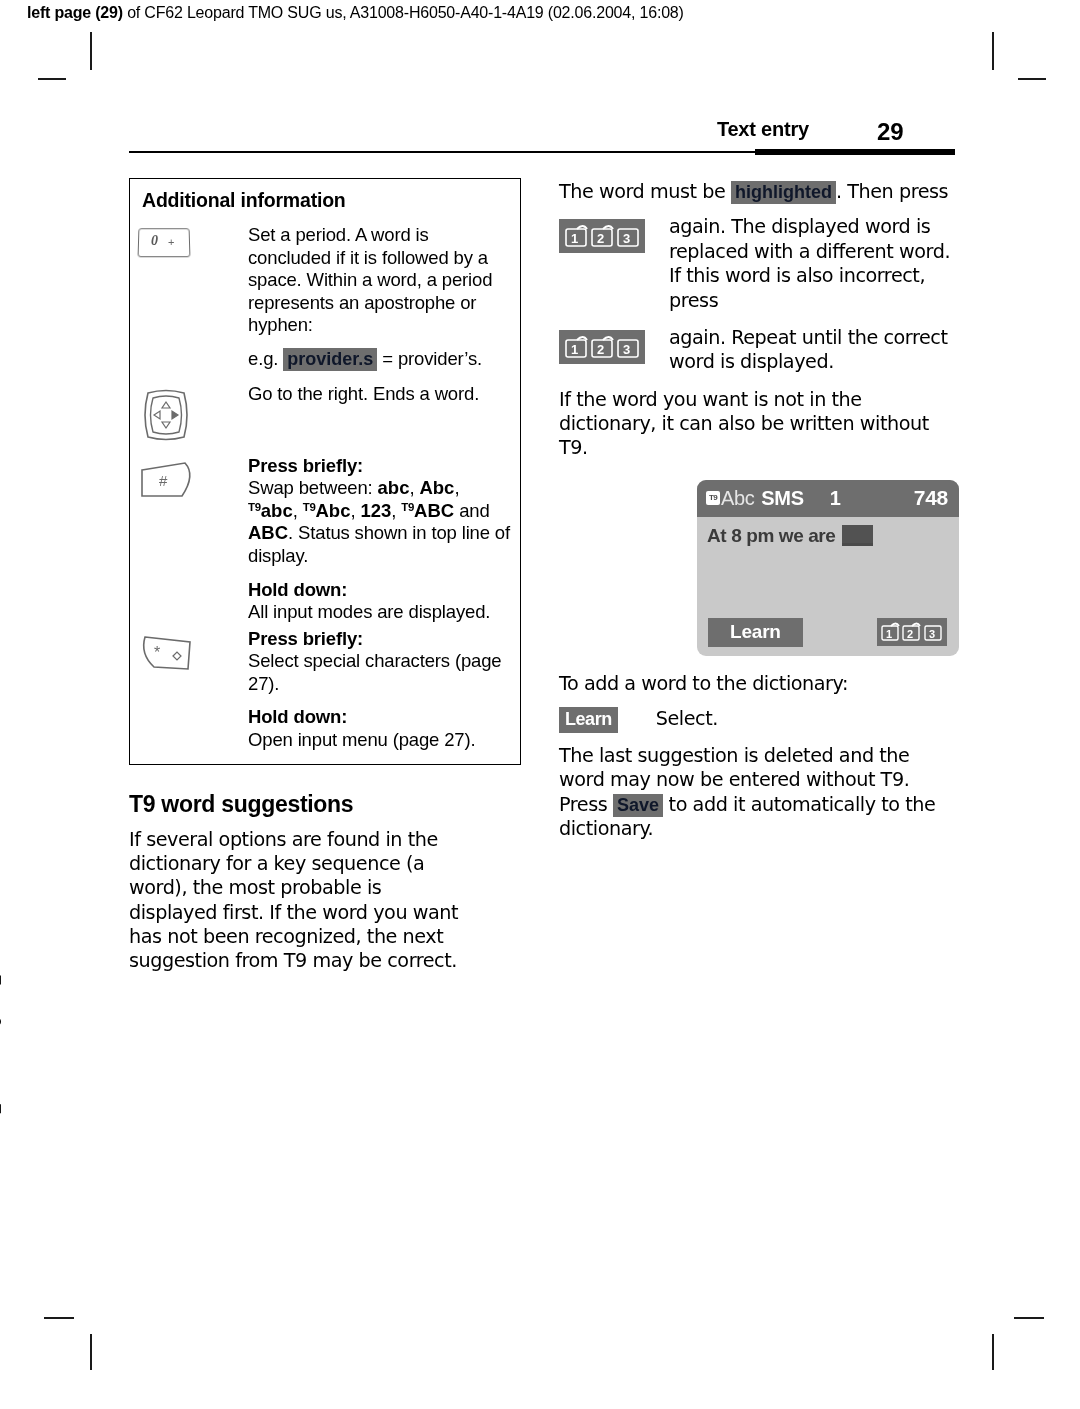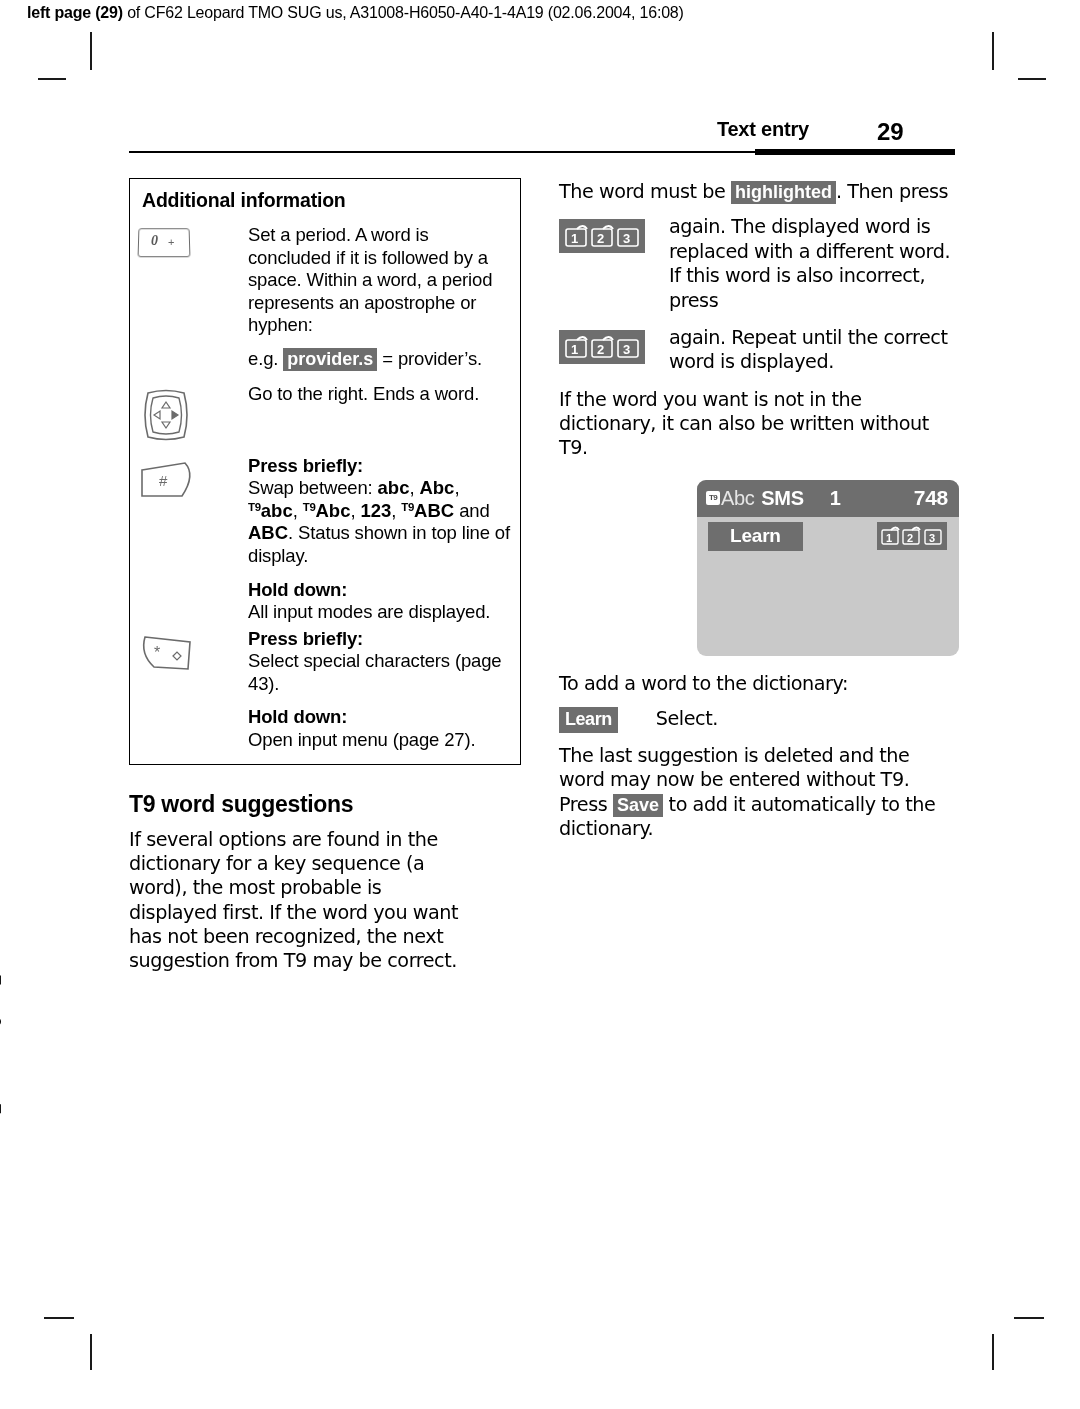--- a/index.html
+++ b/index.html
@@ -138,21 +138,21 @@
     font-family: "Liberation Sans", sans-serif;
     font-size: 23px;
     font-weight: bold;
     letter-spacing: -0.3px;
     margin: 26px 0 10px 0;
   }
 
   
   .hl {
     background: #6e6e6e;
-    color: #ffffff;
+    color: #0f172a;
     font-family: "Liberation Sans", sans-serif;
     font-weight: bold;
     font-size: 18px;
     letter-spacing: 0px;
     padding: 1px 4px 2px 4px;
     white-space: nowrap;
   }
 
   
   .mode {
@@ -382,21 +382,21 @@
         <svg class="key-star" viewBox="0 0 62 42">
           <path d="M7 5 L52 10 L50 37 L16 35 Q2 22 7 5 Z" fill="none" stroke="#6b6b6b" stroke-width="1.6"></path>
           <text x="16" y="26" font-family="Liberation Sans, sans-serif" font-size="16" fill="#6b6b6b">*</text>
           <path d="M35 24 L39 20 L43 24 L39 28 Z" fill="none" stroke="#6b6b6b" stroke-width="1.2"></path>
         </svg>
       </div>
       <div class="textcell">
         <p style="margin-bottom:0;">
           <span class="lbl">Press briefly:</span>
         </p>
-        <p>Select special characters (page 43).</p>
+        <p>Select special characters (page 27).</p>
         <p style="margin-bottom:0;">
           <span class="lbl">Hold down:</span>
         </p>
         <p>Open input menu (page 27).</p>
       </div>
     </div>
   </div>
 
   <h2 class="section">T9 word suggestions</h2>
   <div class="body-text">
@@ -462,20 +462,26 @@
   </div>
 
   <div style="display:flex; justify-content:flex-end;">
     <div class="phone">
       <div class="phone-status">
         <span class="t9badge">T9</span>
         <span class="st-abc">Abc</span>
         <span class="st-sms">SMS</span>
         <span class="st-cnt">1</span>
         <span class="st-num">748</span>
+      </div>
+      <div class="phone-body">
+        <div class="phone-line">
+          <span>At 8 pm we are</span>
+          <span class="cursor-block"></span>
+        </div>
       </div>
       <div class="phone-foot">
         <span class="softkey-learn">Learn</span>
         <span class="spacer"></span>
         <span class="key123">
           <svg width="62" height="22" viewBox="0 0 62 22">
             <g fill="none" stroke="#ffffff" stroke-width="1.4">
               <rect x="1" y="5" width="16" height="14" rx="1.5"></rect>
               <rect x="22" y="5" width="16" height="14" rx="1.5"></rect>
               <rect x="44" y="5" width="16" height="14" rx="1.5"></rect>

